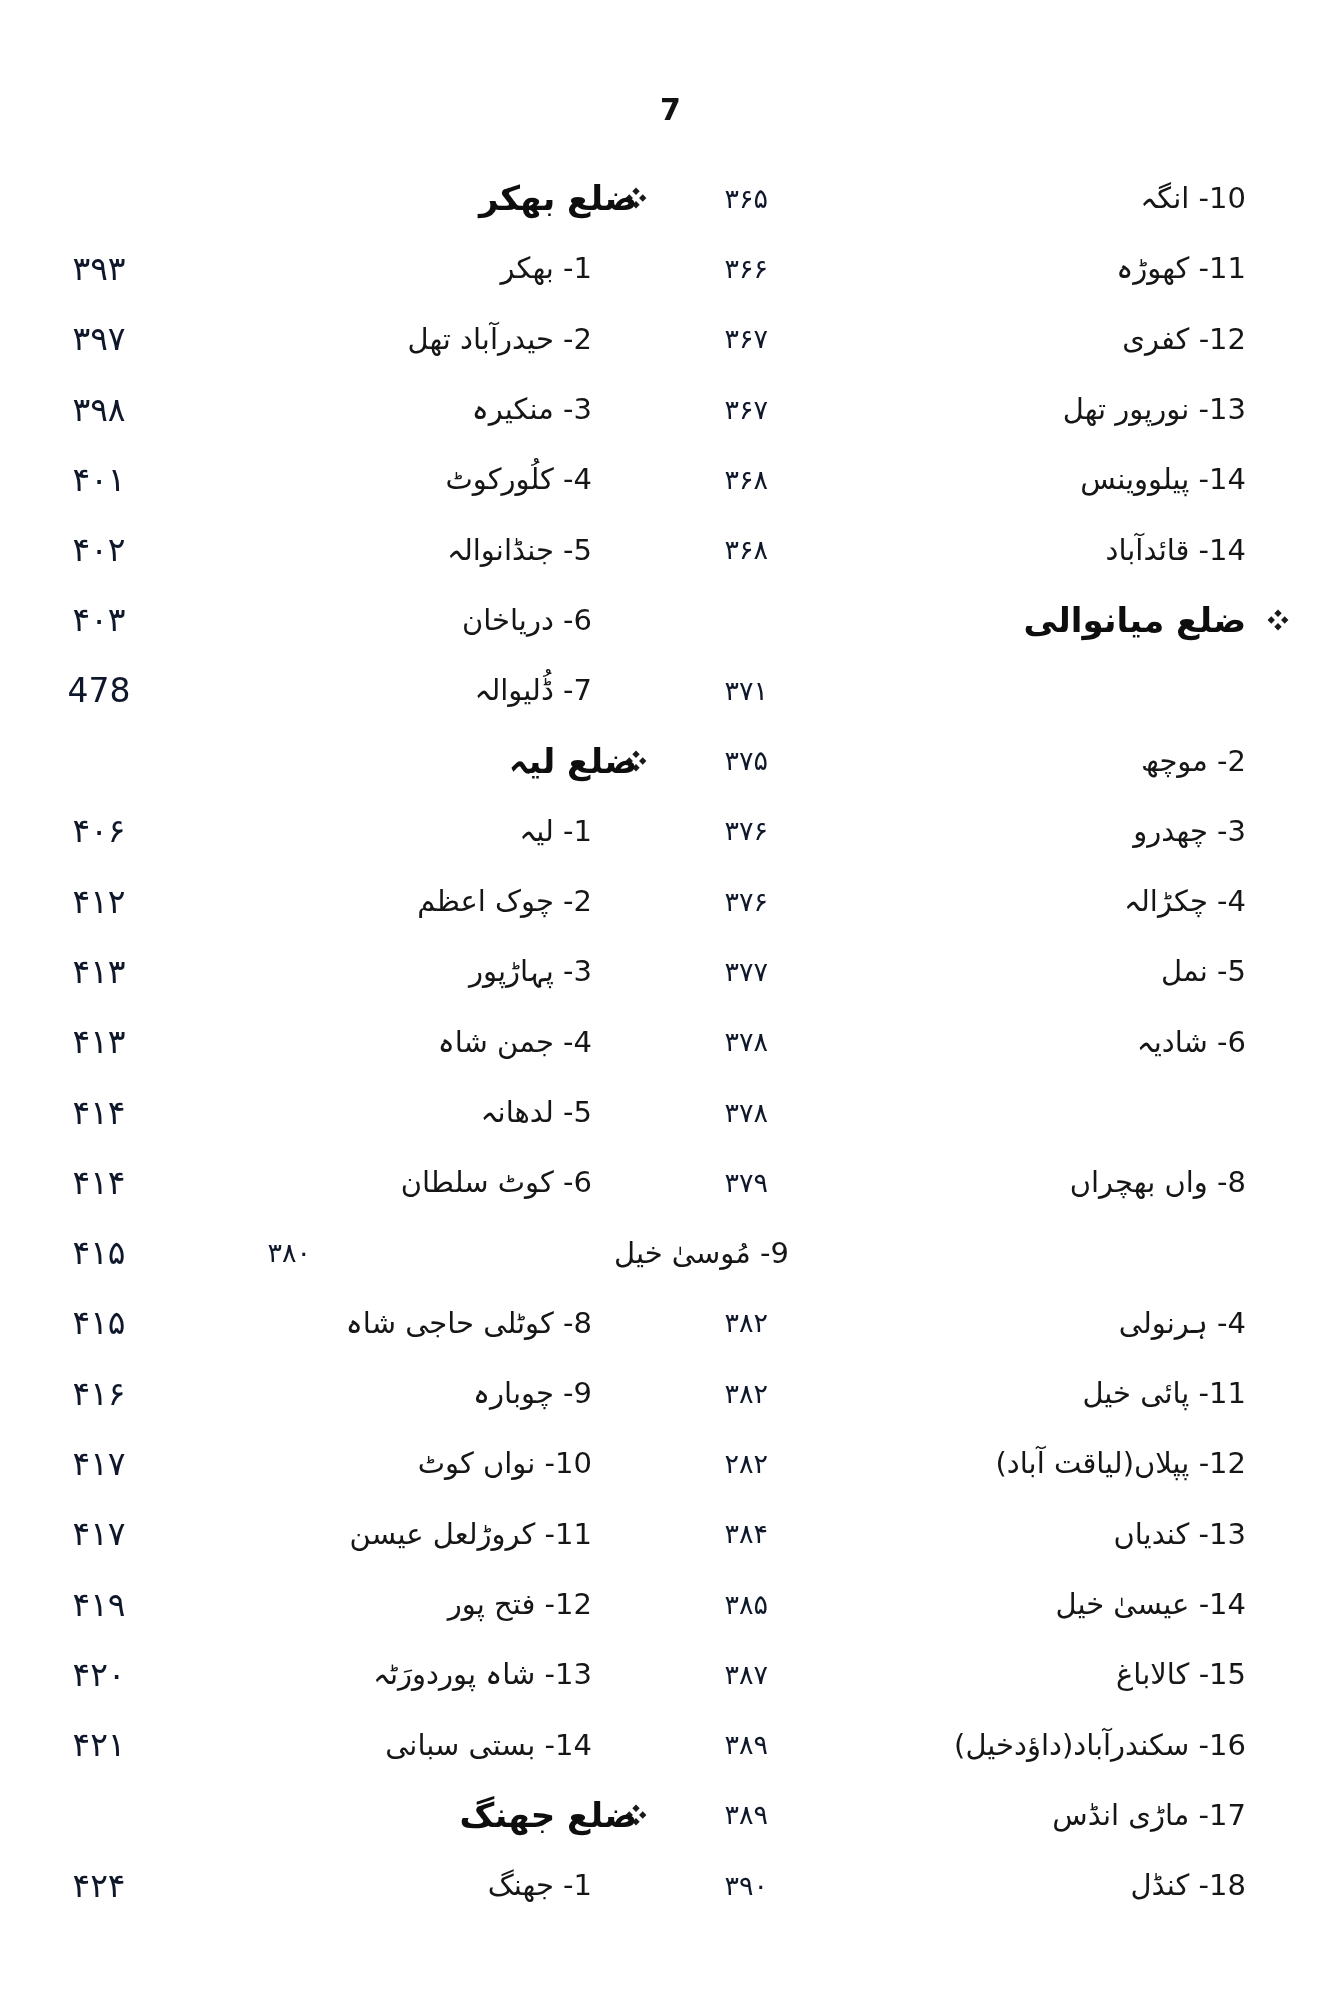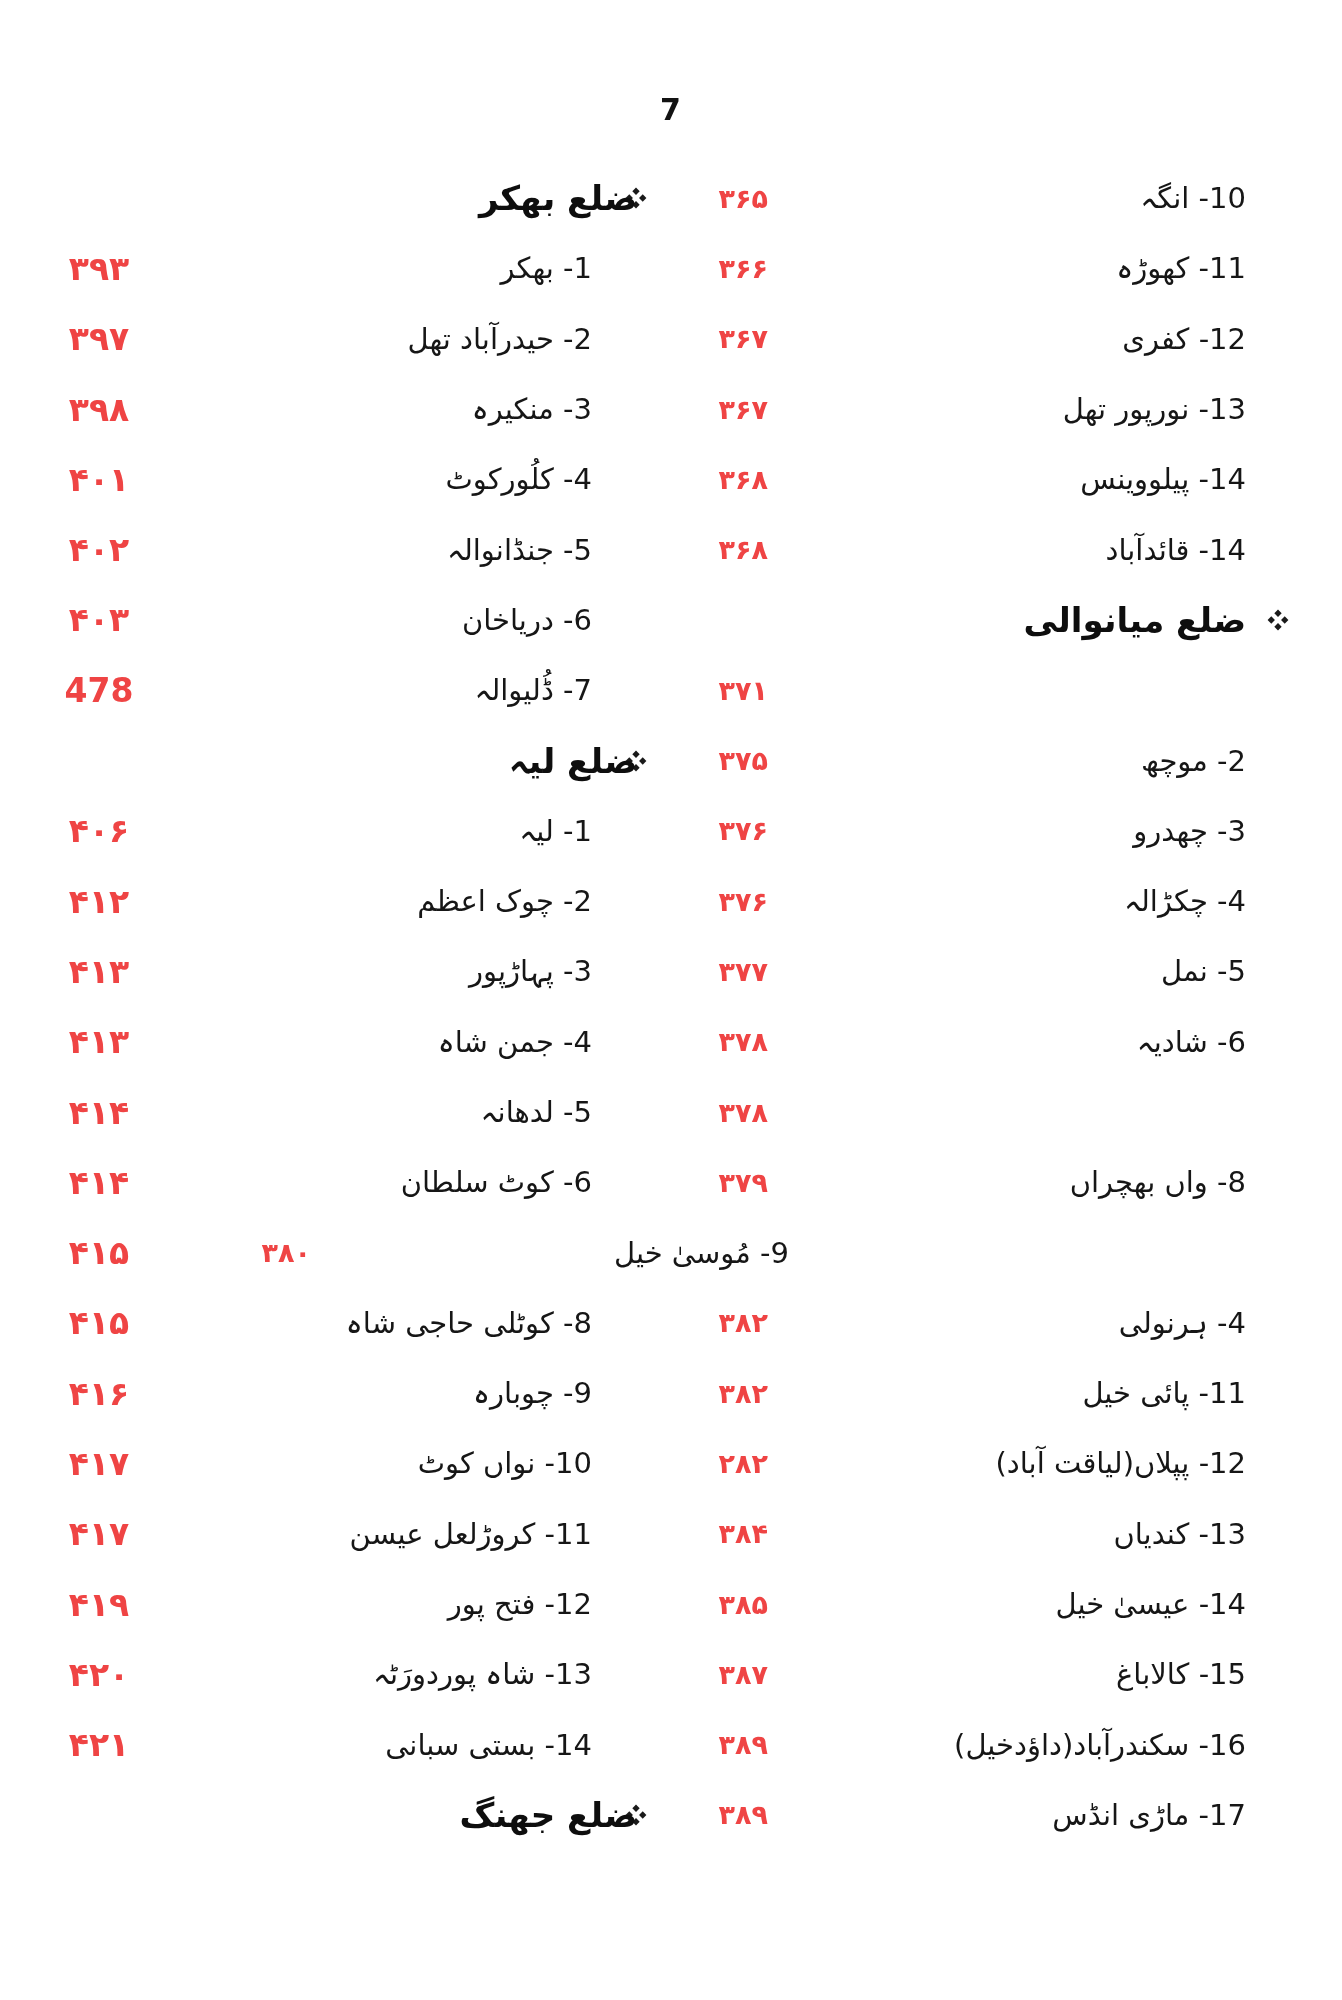--- a/index.html
+++ b/index.html
@@ -14,21 +14,21 @@
   }
   .rows{position:absolute;top:163px;left:0;width:1342px;}
   .row{height:70.3px;display:flex;align-items:center;direction:ltr;}
   .cell{white-space:nowrap;overflow:visible;}
   .lnum{width:72px;margin-left:63px;text-align:center;font-size:33px;}
   .lentry{width:457px;direction:rtl;text-align:right;font-size:29px;}
   .lmark{width:88px;text-align:center;}
   .rnum{width:92px;text-align:right;padding-right:4px;box-sizing:border-box;font-size:27px;}
   .rentry{width:478px;direction:rtl;text-align:right;padding-left:0;padding-right:4px;box-sizing:border-box;font-size:29px;}
   .rmark{width:92px;text-align:center;padding-right:36px;box-sizing:border-box;}
-  .num{color:#ef4444;font-weight:bold;}
+  .num{color:#0f172a;}
   .header-text{
     display:block;width:100%;font-weight:bold;font-size:34px;color:#0e0e0e;
   }
   .lentry .header-text{transform:translateX(45px);}
   .marker-svg{display:inline-block;vertical-align:middle;}
 </style>
 </head>
 <body>
 
 <div class="page-number">7</div>
@@ -244,13 +244,21 @@
       <div class="cell lmark"><svg width="22" height="22" viewBox="0 0 18 18" class="marker-svg">
           <polygon points="9,0.5 12,3.5 9,6.5 6,3.5" fill="#1a1a1a"></polygon>
           <polygon points="9,11.5 12,14.5 9,17.5 6,14.5" fill="#1a1a1a"></polygon>
           <polygon points="0.5,9 3.5,6 6.5,9 3.5,12" fill="#1a1a1a"></polygon>
           <polygon points="11.5,9 14.5,6 17.5,9 14.5,12" fill="#1a1a1a"></polygon>
         </svg></div>
       <div class="cell rnum"><span class="num">۳۸۹</span></div>
       <div class="cell rentry"><span>17- ماڑی انڈس</span></div>
       <div class="cell rmark"></div>
     </div>
+    <div class="row">
+      <div class="cell lnum"><span class="num">۴۲۴</span></div>
+      <div class="cell lentry"><span>1- جھنگ</span></div>
+      <div class="cell lmark"></div>
+      <div class="cell rnum"><span class="num">۳۹۰</span></div>
+      <div class="cell rentry"><span>18- کنڈل</span></div>
+      <div class="cell rmark"></div>
+    </div>
   </div>
 
 </body></html>

